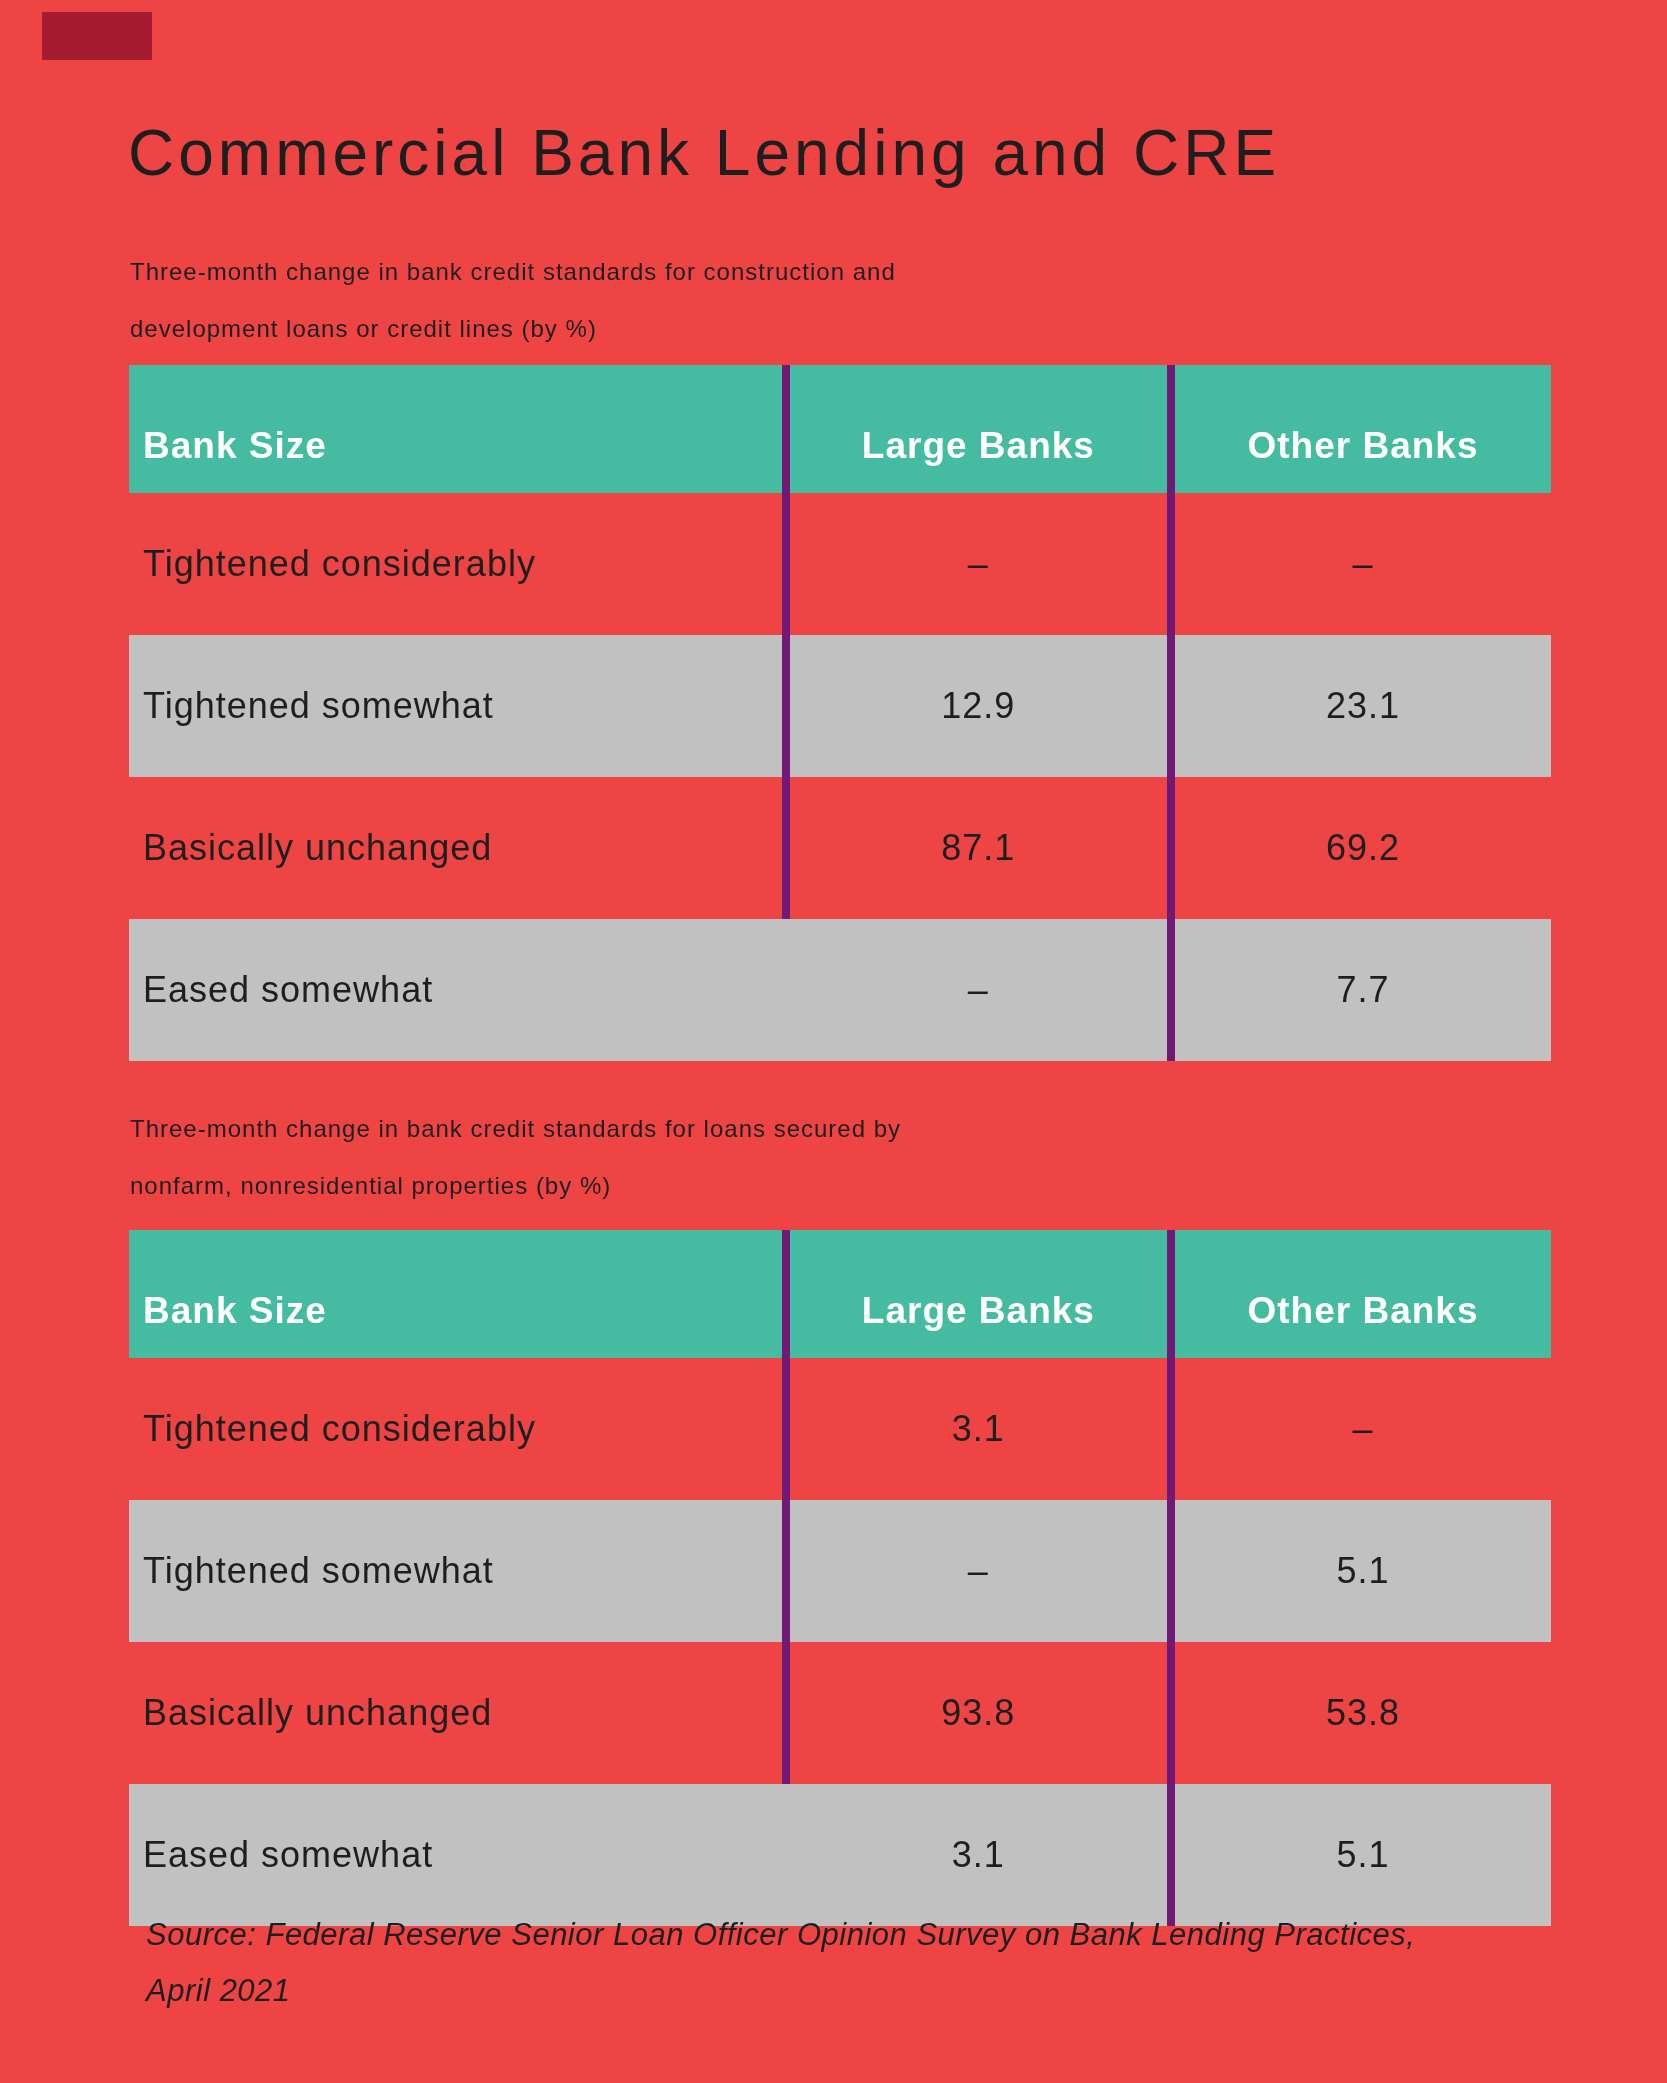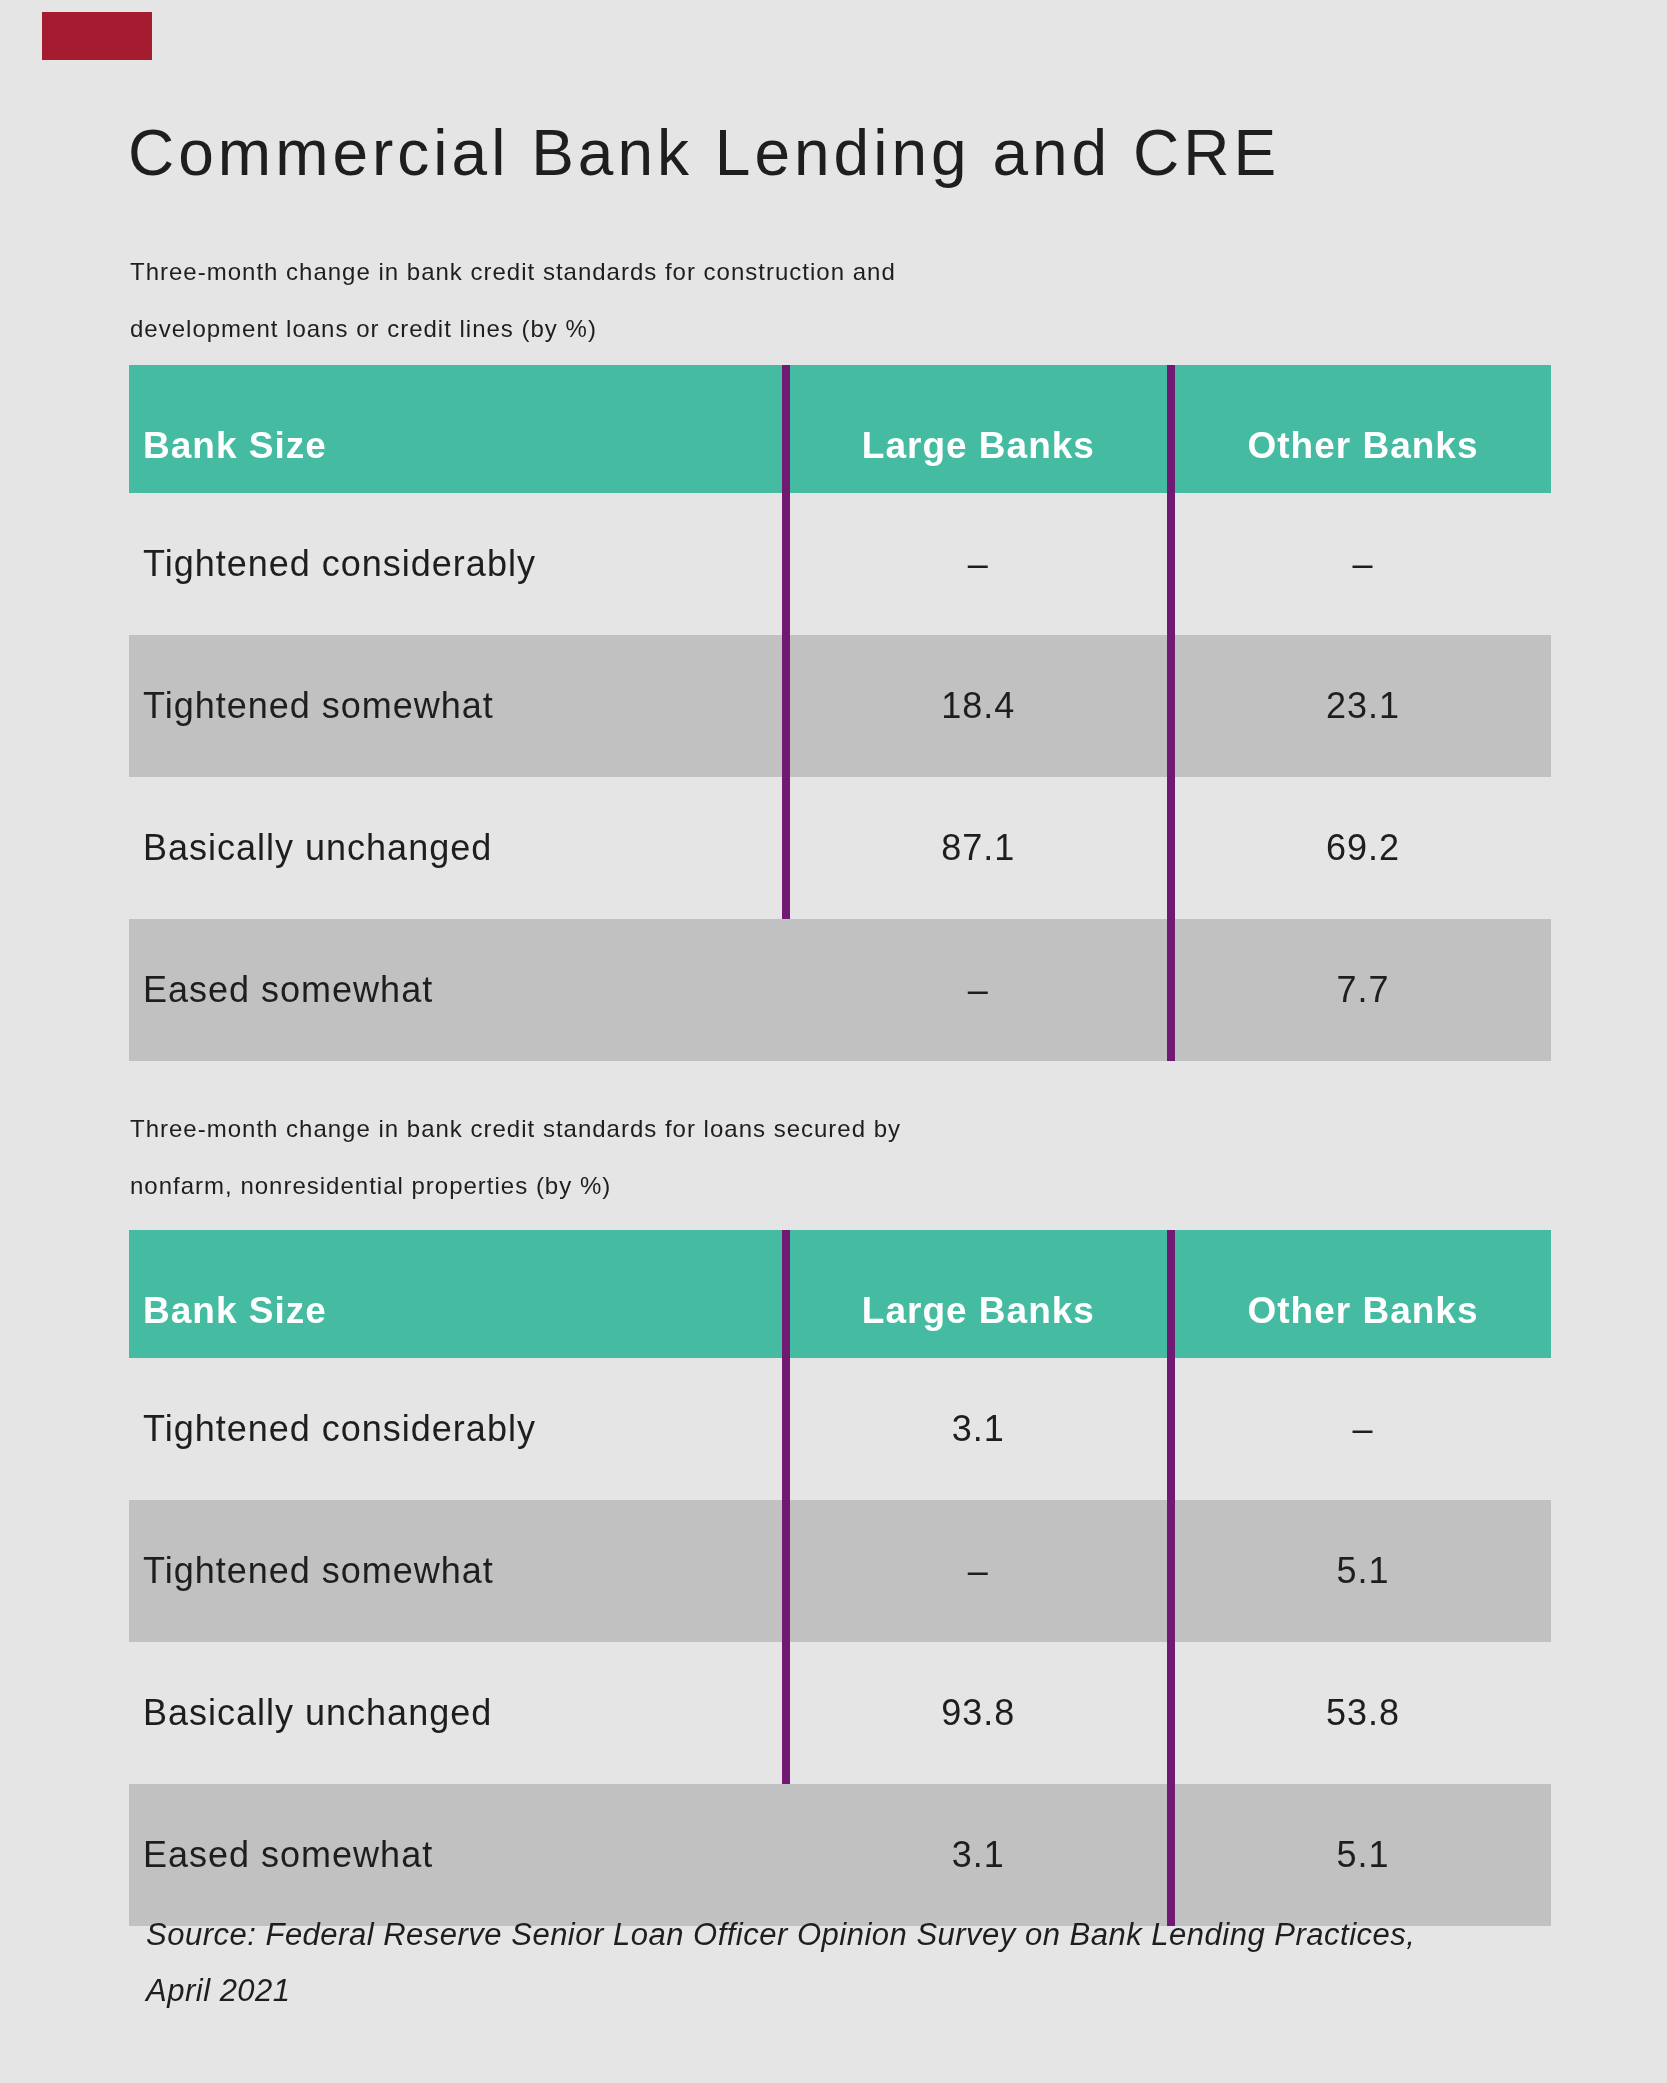--- a/index.html
+++ b/index.html
@@ -1,19 +1,19 @@
 <!DOCTYPE html>
 <html style="--teal: #45BCA2; --row-gray: #C1C1C1; --text: #1E1E1E; --header-text: #FFFFFF; --accent-red: #A51C30;"><head>
 <meta charset="utf-8">
 <style>
   html,body{margin:0;padding:0;background:#ffffff;}
   .page{
     position:relative;
     width:1667px;height:2083px;
-    background:#e5e5e5;
+    background:#ef4444;
     font-family:"Liberation Sans", sans-serif;
     color:var(--text,#1E1E1E);
     overflow:hidden;
   }
   .red-mark{
     position:absolute;left:42px;top:12px;width:110px;height:48px;
     background:var(--accent-red,#A51C30);
   }
   .title{
     position:absolute;left:128px;top:116px;margin:0;
@@ -78,21 +78,21 @@
       <div class="t-cell num c2">Large Banks</div>
       <div class="t-cell num c3">Other Banks</div>
     </div>
     <div class="t-row">
       <div class="t-cell first">Tightened considerably</div>
       <div class="t-cell num c2">–</div>
       <div class="t-cell num c3">–</div>
     </div>
     <div class="t-row shaded">
       <div class="t-cell first">Tightened somewhat</div>
-      <div class="t-cell num c2">18.4</div>
+      <div class="t-cell num c2">12.9</div>
       <div class="t-cell num c3">23.1</div>
     </div>
     <div class="t-row">
       <div class="t-cell first">Basically unchanged</div>
       <div class="t-cell num c2">87.1</div>
       <div class="t-cell num c3">69.2</div>
     </div>
     <div class="t-row shaded merged">
       <div class="t-cell first">Eased somewhat</div>
       <div class="t-cell num c2">–</div>

